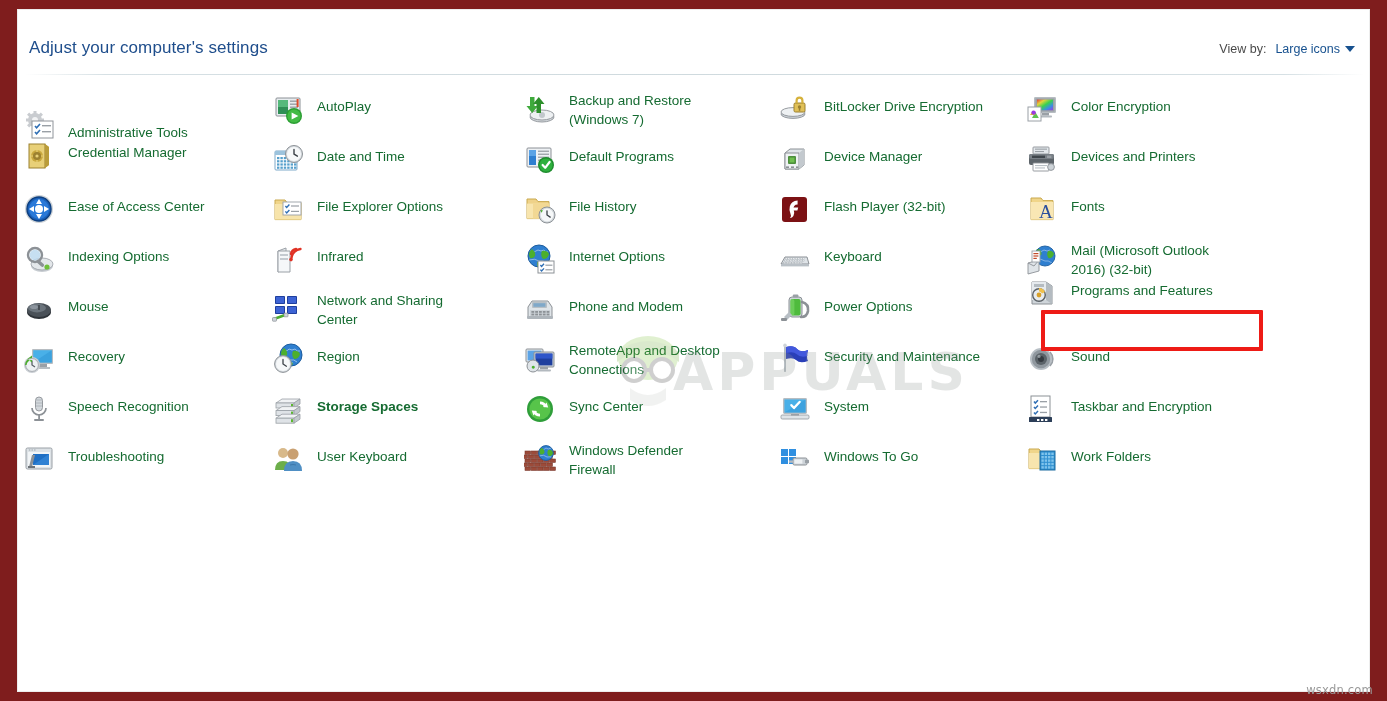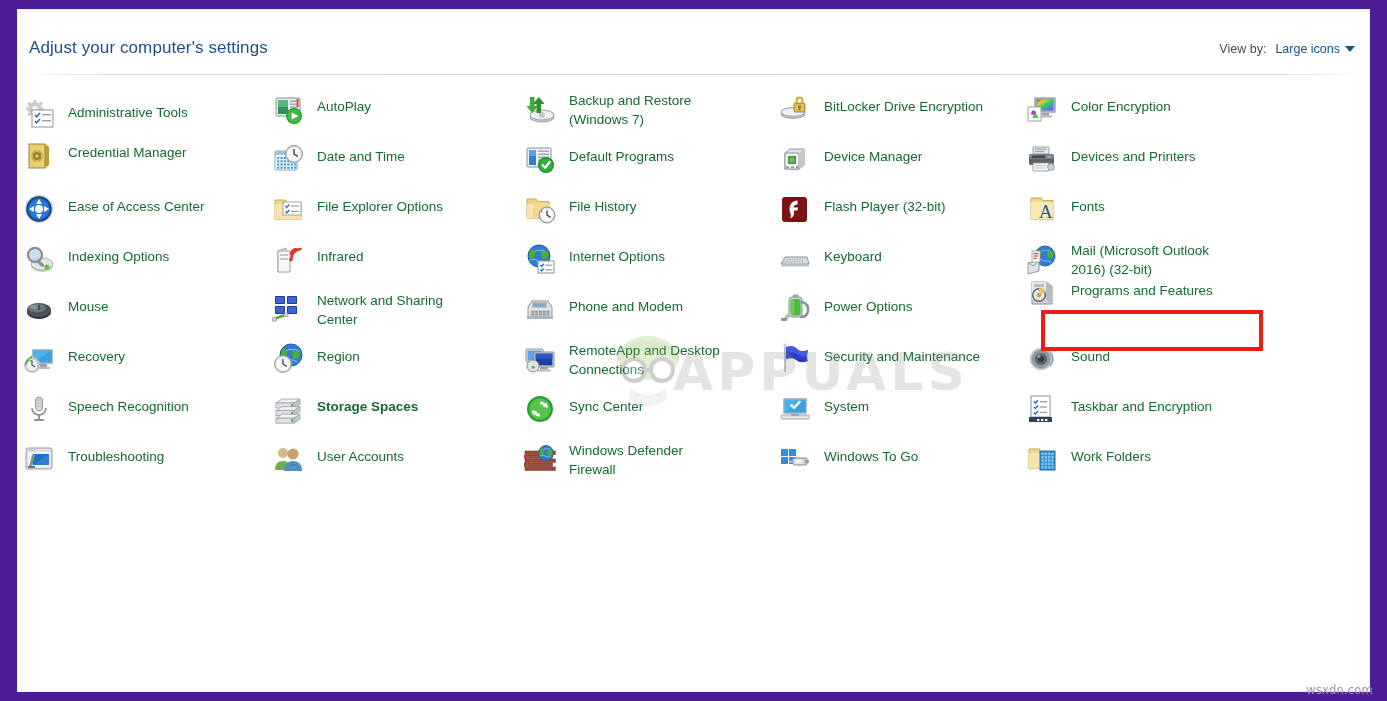--- a/index.html
+++ b/index.html
@@ -12,21 +12,21 @@
     height: 701px;
     font-family: "Liberation Sans", sans-serif;
     overflow: hidden;
   }
 
   .window-frame {
     position: absolute;
     left: 0; top: 0;
     width: 1387px;
     height: 701px;
-    background: #4c1d95;
+    background: #7f1d1d;
   }
 
   .panel {
     position: absolute;
     left: 18px;
     top: 10px;
     width: 1351px;
     height: 681px;
     background: #ffffff;
     box-shadow: 0 0 0 1px #ededed;
@@ -200,21 +200,21 @@
       <div class="viewby-wrap">
         <span class="viewby-label">View by:</span>
         <span class="viewby-value"><span>Large icons</span><span class="viewby-caret"></span></span>
       </div>
     </div>
 
     <div class="hr"></div>
 
     <div class="grid">
       <div class="cp-col cp-col-0">
-          <div class="cp-item" style="top: 6px;">
+          <div class="cp-item" style="top: 0px; align-items: flex-end;">
             <span class="cp-icon">
               <svg width="32" height="32" viewBox="0 0 32 32">
                 <g>
                   <circle cx="12" cy="10" r="7" fill="#c9ccd0"></circle>
                   <circle cx="12" cy="10" r="3" fill="#f2f3f4"></circle>
       <g fill="#c9ccd0">
                     <rect x="10.5" y="1" width="3" height="4"></rect>
                     <rect x="10.5" y="15" width="3" height="4"></rect>
                     <rect x="3" y="8.5" width="4" height="3"></rect>
                     <rect x="17" y="8.5" width="4" height="3"></rect>
@@ -537,21 +537,21 @@
               <svg width="32" height="32" viewBox="0 0 32 32">
                 <g>
                   <circle cx="11" cy="10" r="5" fill="#d8b98a"></circle>
       <path d="M3 27 q0 -9 8 -9 q8 0 8 9 Z" fill="#6cae4a"></path>
       <circle cx="21" cy="11" r="5.6" fill="#c9a071"></circle>
       <path d="M12 28 q0 -10 9 -10 q9 0 9 10 Z" fill="#4f8fc4"></path>
       <path d="M18 22 q3 -1 6 0" stroke="#3d78ab" stroke-width="1" fill="none"></path>
                 </g>
               </svg>
             </span>
-            <span class="cp-label">User Accounts</span>
+            <span class="cp-label">User Keyboard</span>
           </div>
         </div>
       <div class="cp-col cp-col-2">
           <div class="cp-item" style="top: 0px;">
             <span class="cp-icon">
               <svg width="32" height="32" viewBox="0 0 32 32">
                 <g>
                   <ellipse cx="18" cy="24" rx="12" ry="5" fill="#d3d8dc" stroke="#8c9196" stroke-width="0.9"></ellipse>
       <ellipse cx="18" cy="22" rx="12" ry="5" fill="#eef1f3" stroke="#8c9196" stroke-width="0.9"></ellipse>
       <circle cx="18" cy="22" r="3" fill="#c2c8cd"></circle>

